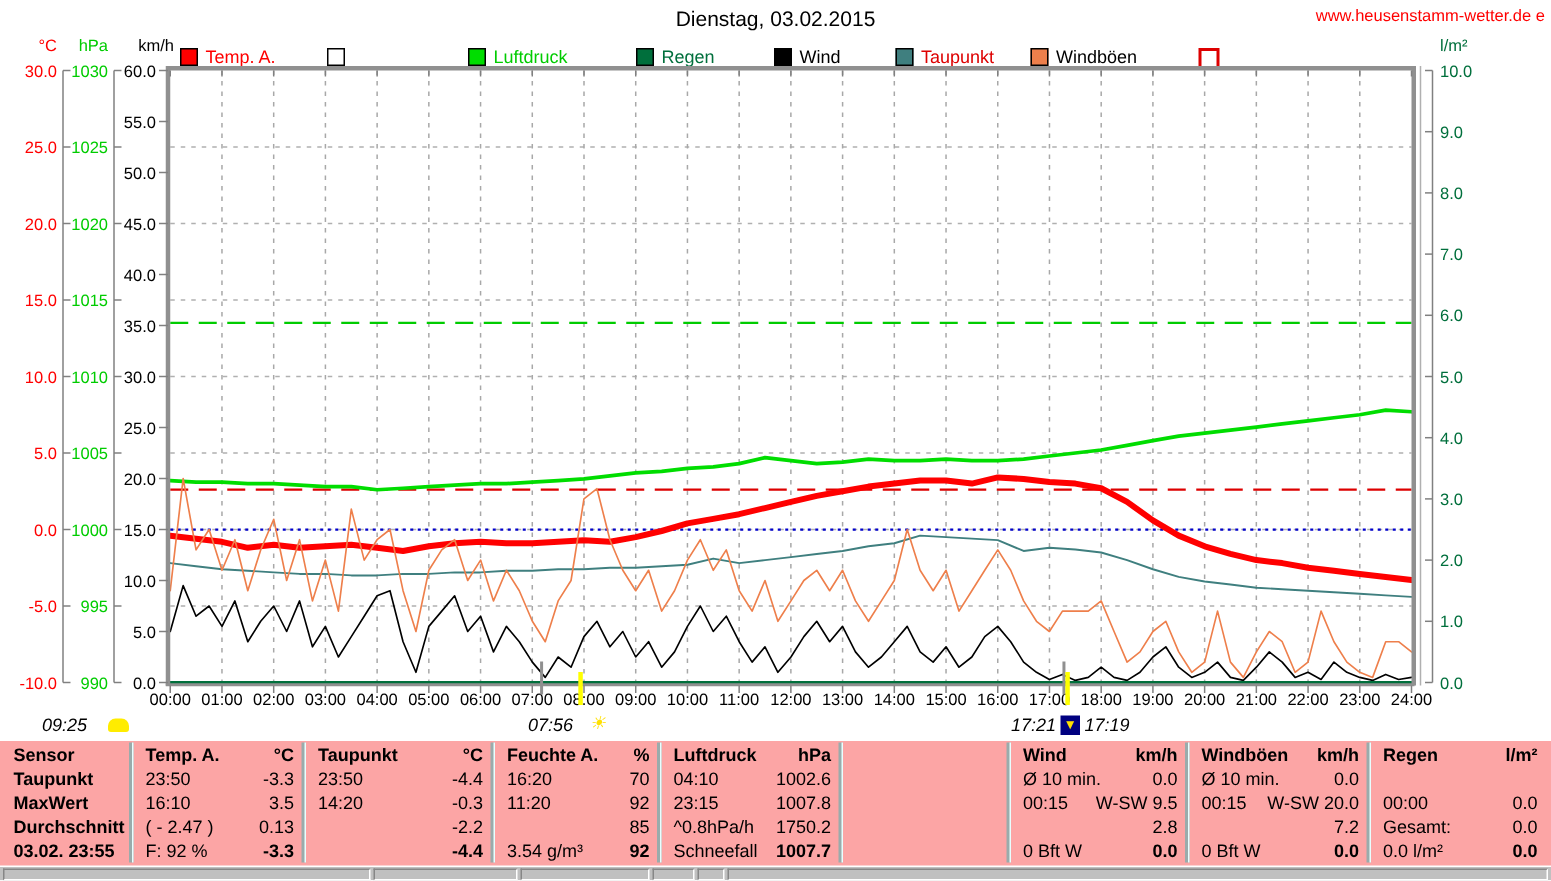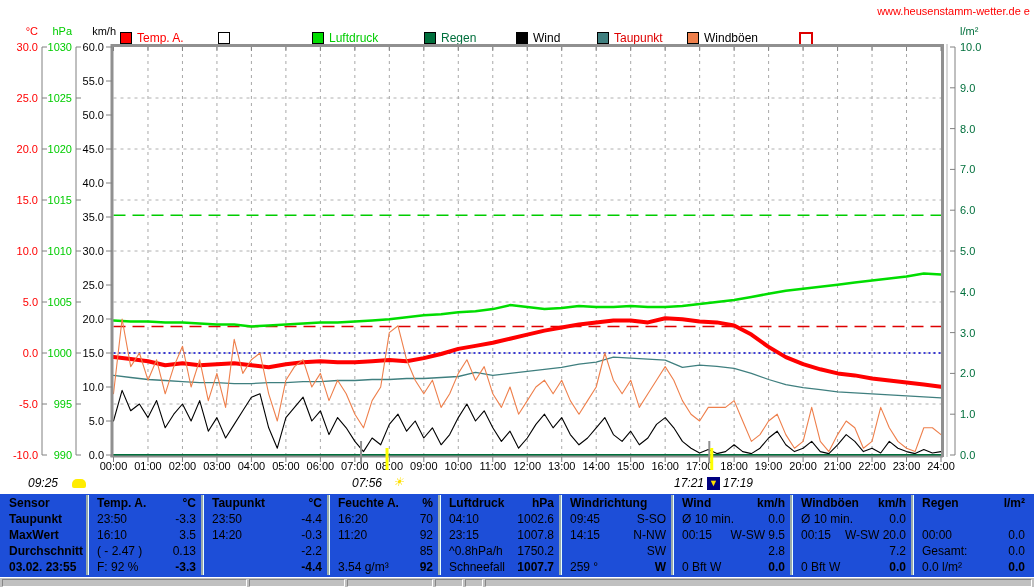--- a/index.html
+++ b/index.html
@@ -16,40 +16,41 @@
   #legend{top:32px;left:0;width:1034px;height:14px;}
   .lg-item{position:absolute;top:0;height:12px;display:flex;align-items:center;font-size:12px;}
   .lg-box{width:10px;height:10px;border:1px solid #000;margin-right:5px;flex:0 0 auto;}
   #chart{position:absolute;top:0;left:0;}
   .ann{top:476px;font-size:12px;color:#000;font-style:italic;}
   .sun-icon{color:#ffe000;font-size:12px;}
   .moon-icon{top:479px;width:14px;height:9px;background:#ffec00;border-radius:5px 5px 2px 2px;}
   .sunset-icon{top:477px;width:13px;height:13px;background:#000080;color:#ffe000;font-size:9px;
                line-height:13px;text-align:center;}
   
-  #wxtable{top:494px;left:0;width:1034px;height:83px;background:#1d4ed8;}
+  #wxtable{top:494px;left:0;width:1034px;height:83px;background:#fca5a5;}
   .tg{position:absolute;top:1px;height:81px;}
   .tsep{position:absolute;top:1px;height:80px;width:2px;background:#9aabab;border-right:1px solid #e8ffff;}
   .trow{height:16px;display:flex;justify-content:space-between;align-items:center;
         font-size:12px;padding:0 5px;white-space:nowrap;}
   .trow .l{text-align:left;}
   .trow .r{text-align:right;}
   .thead .l,.thead .r{font-weight:bold;}
   .tg0 .l{font-weight:bold;}
   .tlast .r{font-weight:bold;}
   
   #statusbar{top:578px;left:0;width:1034px;height:9px;background:#c0c0c0;}
   .sb-panel{position:absolute;top:1px;height:6px;background:#c0c0c0;
             border-top:1px solid #868686;border-left:1px solid #868686;
             border-bottom:1px solid #ffffff;border-right:1px solid #ffffff;}
 </style>
 </head>
 <body>
 
 <div id="root">
+  <div id="title" class="abs">Dienstag, 03.02.2015</div>
   <div id="site" class="abs">www.heusenstamm-wetter.de e</div>
 
   <span id="unit-temp" class="abs unit">°C</span>
   <span id="unit-hpa" class="abs unit">hPa</span>
   <span id="unit-kmh" class="abs unit">km/h</span>
   <span id="unit-lm2" class="abs unit">l/m²</span>
 
   <div id="legend" class="abs">
       <div class="lg-item" style="left: 120px;">
         <span class="lg-box" style="background: rgb(255, 0, 0);"></span>
@@ -418,42 +419,20 @@
         <div class="trow ">
           <span class="l">^0.8hPa/h</span>
           <span class="r">1750.2</span>
         </div>
         <div class="trow tlast">
           <span class="l">Schneefall</span>
           <span class="r">1007.7</span>
         </div>
       </div>
       <div class="tsep" style="left: 559px;"></div>
-      <div class="tg tgx" style="left: 565px; width: 106px;">
-        <div class="trow thead">
-          <span class="l">Windrichtung</span>
-          <span class="r"></span>
-        </div>
-        <div class="trow ">
-          <span class="l">09:45</span>
-          <span class="r">S-SO</span>
-        </div>
-        <div class="trow ">
-          <span class="l">14:15</span>
-          <span class="r">N-NW</span>
-        </div>
-        <div class="trow ">
-          <span class="l"></span>
-          <span class="r">SW</span>
-        </div>
-        <div class="trow tlast">
-          <span class="l">259 °</span>
-          <span class="r">W</span>
-        </div>
-      </div>
       <div class="tsep" style="left: 671px;"></div>
       <div class="tg tgx" style="left: 677px; width: 113px;">
         <div class="trow thead">
           <span class="l">Wind</span>
           <span class="r">km/h</span>
         </div>
         <div class="trow ">
           <span class="l">Ø 10 min.</span>
           <span class="r">0.0</span>
         </div>

